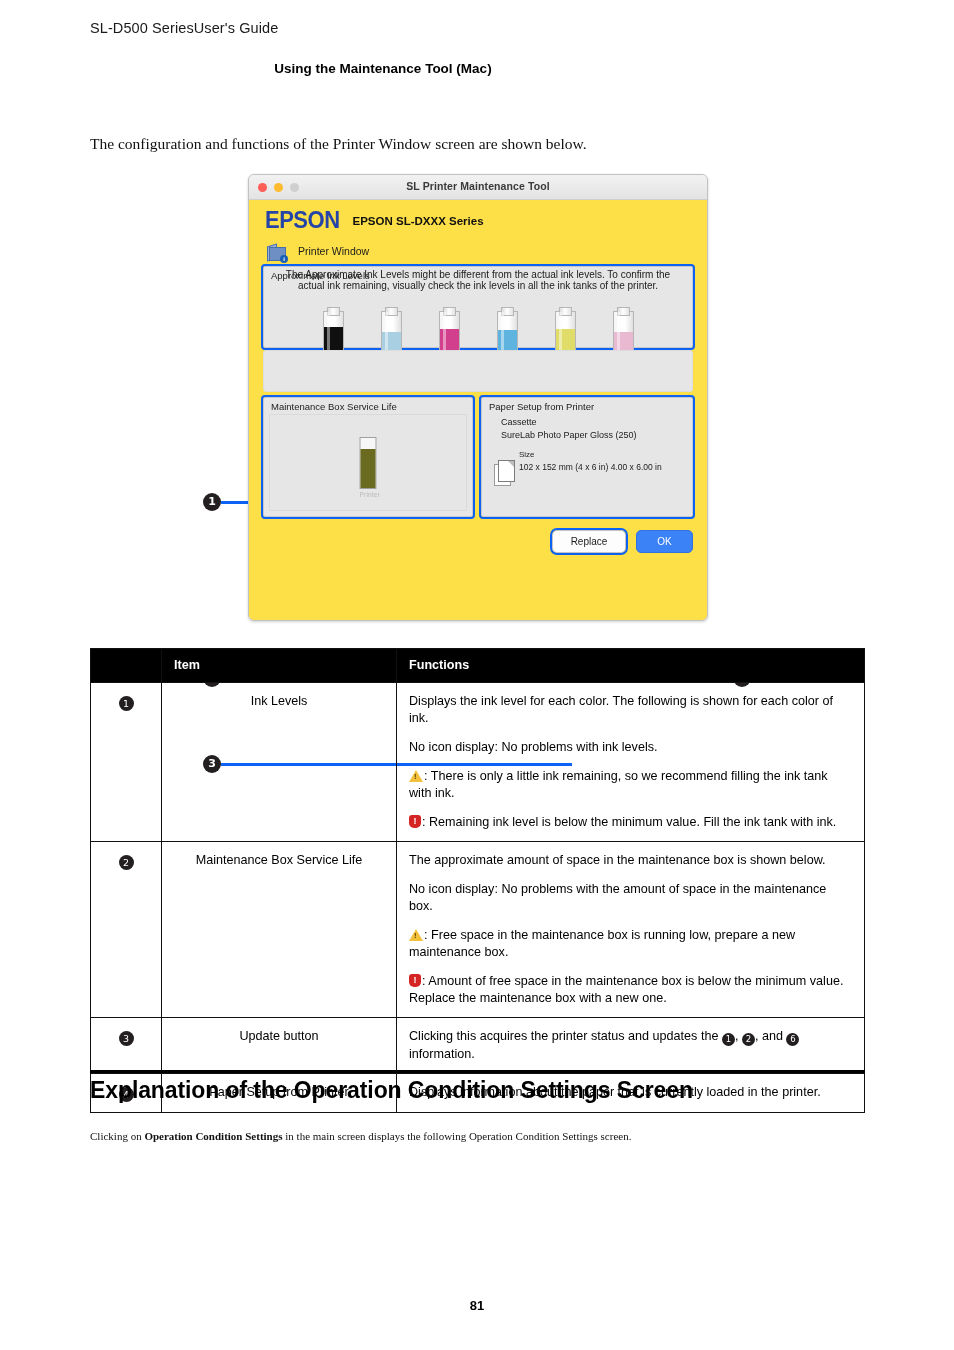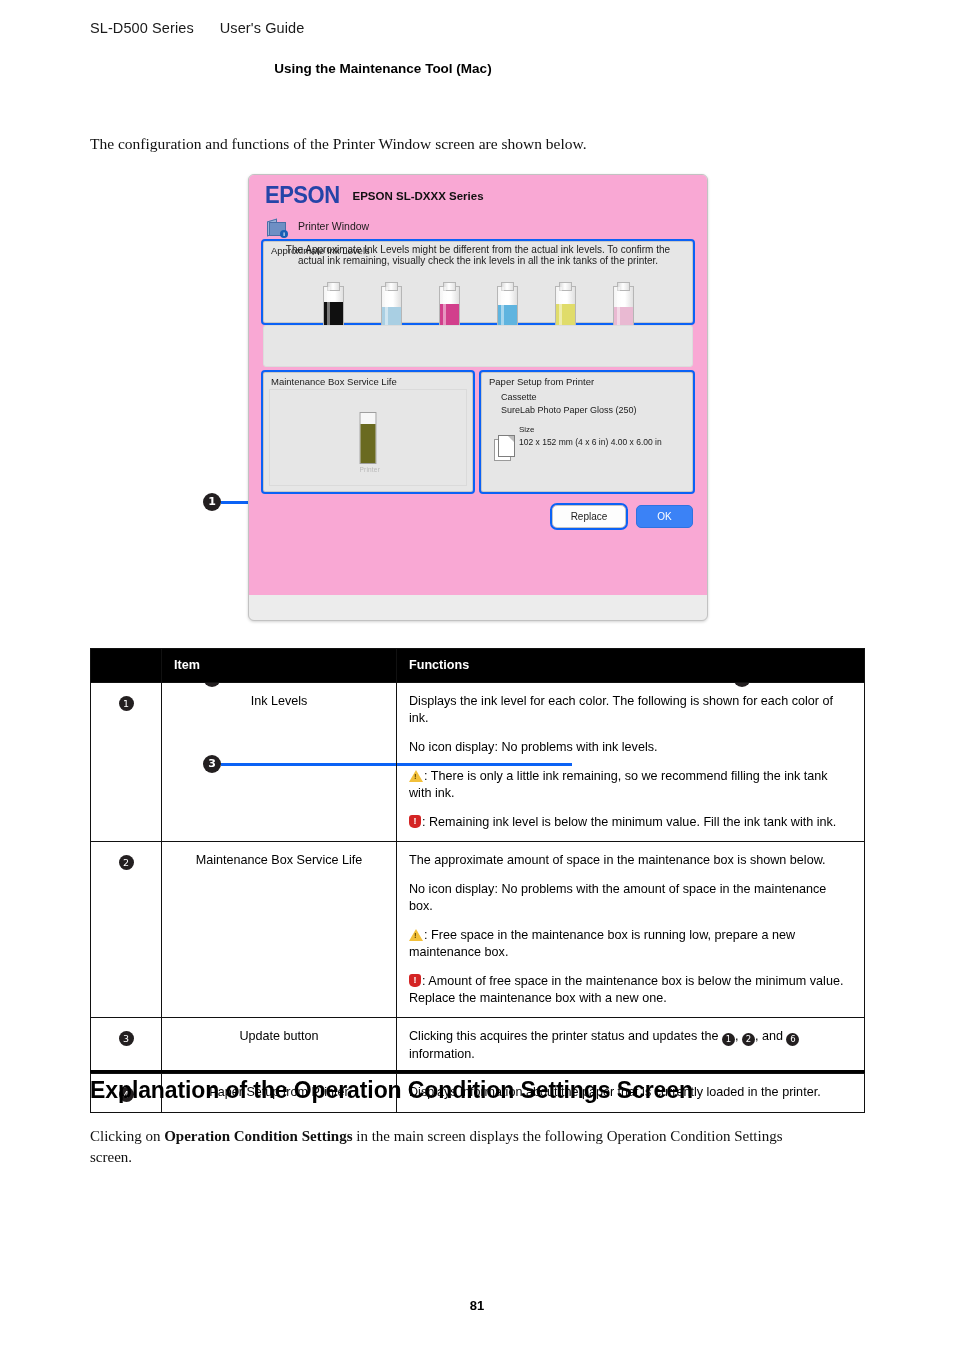--- a/index.html
+++ b/index.html
@@ -18,21 +18,21 @@
 
   
   .page-header {
     position: absolute;
     left: 90px;
     top: 20px;
     font-size: 14.5px;
     letter-spacing: .1px;
     color: #1a1a1a;
   }
-  .page-header .series { margin-right: 26px; }
+  .page-header .series { }
 
   .section-head {
     position: absolute;
     left: 0;
     top: 61px;
     width: 766px;
     text-align: center;
     font-size: 13.5px;
     font-weight: bold;
     color: #000;
@@ -97,21 +97,21 @@
     text-align: center;
     font-size: 10.5px;
     font-weight: bold;
     color: #3a3a3a;
     letter-spacing: .1px;
   }
 
   .dialog-body {
     position: relative;
     height: 420px;
-    background: #f9a8d4;
+    background: #fde047;
     padding: 0;
   }
 
   
   .brand-row {
     position: absolute;
     left: 16px;
     top: 8px;
     display: flex;
     align-items: center;
@@ -450,21 +450,21 @@
     font-weight: bold;
     color: #000;
     letter-spacing: -0.1px;
   }
   .body-para {
     position: absolute;
     left: 90px;
     top: 1126px;
     width: 730px;
     font-family: "Liberation Serif", serif;
-    font-size: 15px;
+    font-size: 11px;
     line-height: 21px;
     color: #111;
   }
   .body-para b { font-weight: bold; }
 
   .page-number {
     position: absolute;
     left: 0; top: 1298px;
     width: 954px;
     text-align: center;
@@ -492,20 +492,28 @@
   <div class="leader" style="left:221px; top:512px; width:42px;"></div>
 
   <div class="callout-num" style="left:203px; top:590px;">3</div>
   <div class="leader" style="left:221px; top:598px; width:351px;"></div>
 
   <div class="callout-num" style="left:733px; top:504px;">4</div>
   <div class="leader" style="left:696px; top:512px; width:40px;"></div>
 
   <div class="dialog">
 
+    <div class="titlebar">
+      <div class="traffic">
+        <i class="tl-red"></i>
+        <i class="tl-yellow"></i>
+        <i class="tl-gray"></i>
+      </div>
+      <div class="title-text">SL Printer Maintenance Tool</div>
+    </div>
 
     <div class="dialog-body">
 
       <div class="brand-row">
         <span class="epson-logo">EPSON</span>
         <span class="model-name">EPSON SL-DXXX Series</span>
       </div>
 
       <div class="pw-row">
         <span class="printer-icon">

